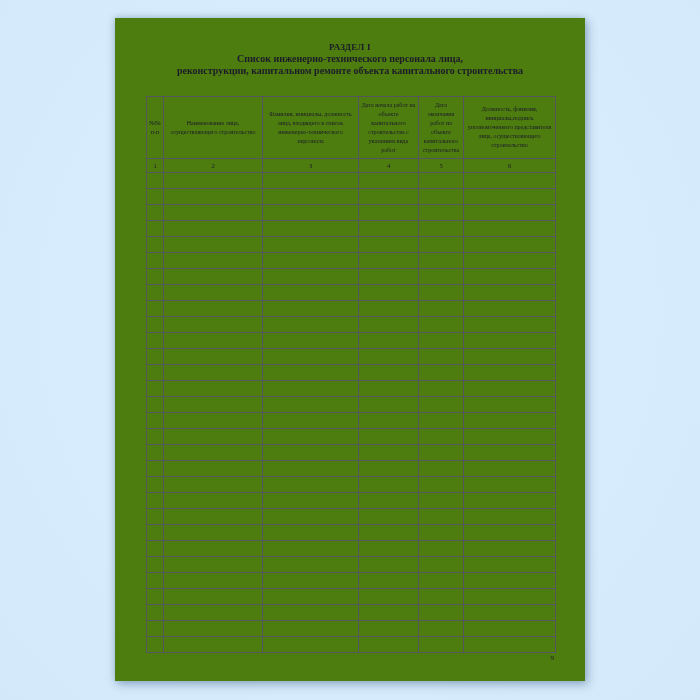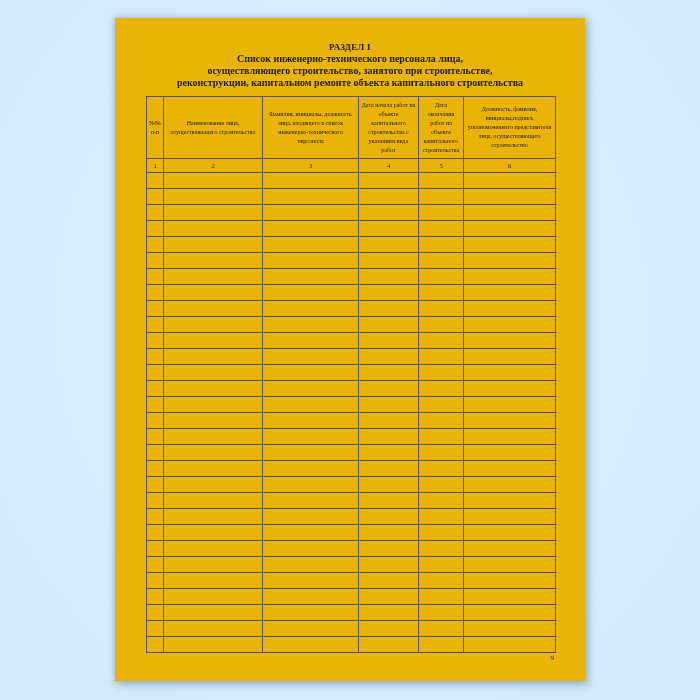--- a/index.html
+++ b/index.html
@@ -4,21 +4,21 @@
 <style>
   html,body{margin:0;padding:0;}
   body{
     width:700px;height:700px;position:relative;overflow:hidden;
     background:radial-gradient(ellipse at 50% 45%, #d7ecfc 60%, #d3e9fa 100%);
     font-family:"Liberation Serif","DejaVu Serif",serif;
     -webkit-font-smoothing:antialiased;
   }
   .paper{
     position:absolute;left:115px;top:18px;width:470px;height:663px;
-    background:#eab308;
+    background:#4d7c0f;
     box-shadow:0 0 7px rgba(110,140,170,.55), 3px 4px 9px rgba(100,130,165,.45);
   }
   .title-block{
     padding-top:23px;text-align:center;color:#1c1c2a;
   }
   .section-title{
     font-size:9px;font-weight:bold;line-height:12px;letter-spacing:.3px;
   }
   .title-line{
     font-size:10px;font-weight:bold;line-height:12px;
@@ -52,21 +52,20 @@
   }
 </style>
 </head>
 <body>
 
 <div class="paper">
 
   <div class="title-block">
     <div class="section-title">РАЗДЕЛ I</div>
     <div class="title-line">Список инженерно-технического персонала лица,</div>
-    <div class="title-line">осуществляющего строительство, занятого при строительстве,</div>
     <div class="title-line">реконструкции, капитальном ремонте объекта капитального строительства</div>
   </div>
 
   <table class="form">
     <colgroup>
       <col style="width:17px">
       <col style="width:99px">
       <col style="width:96px">
       <col style="width:60px">
       <col style="width:45px">

